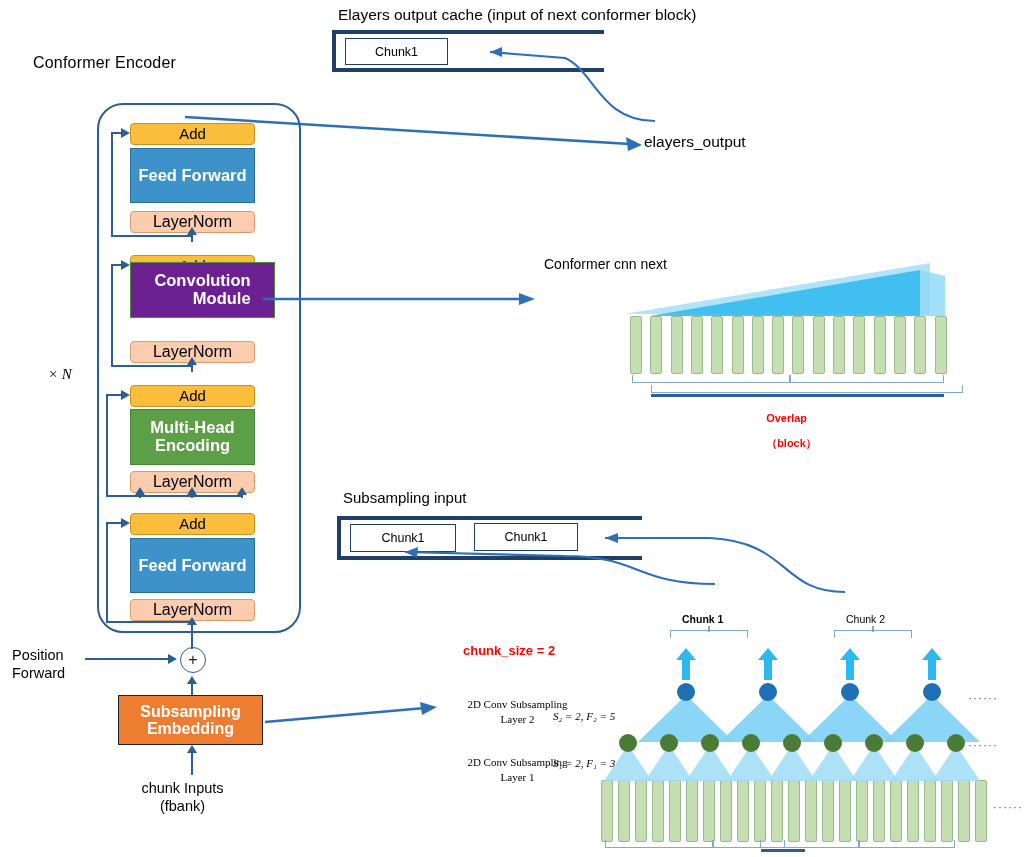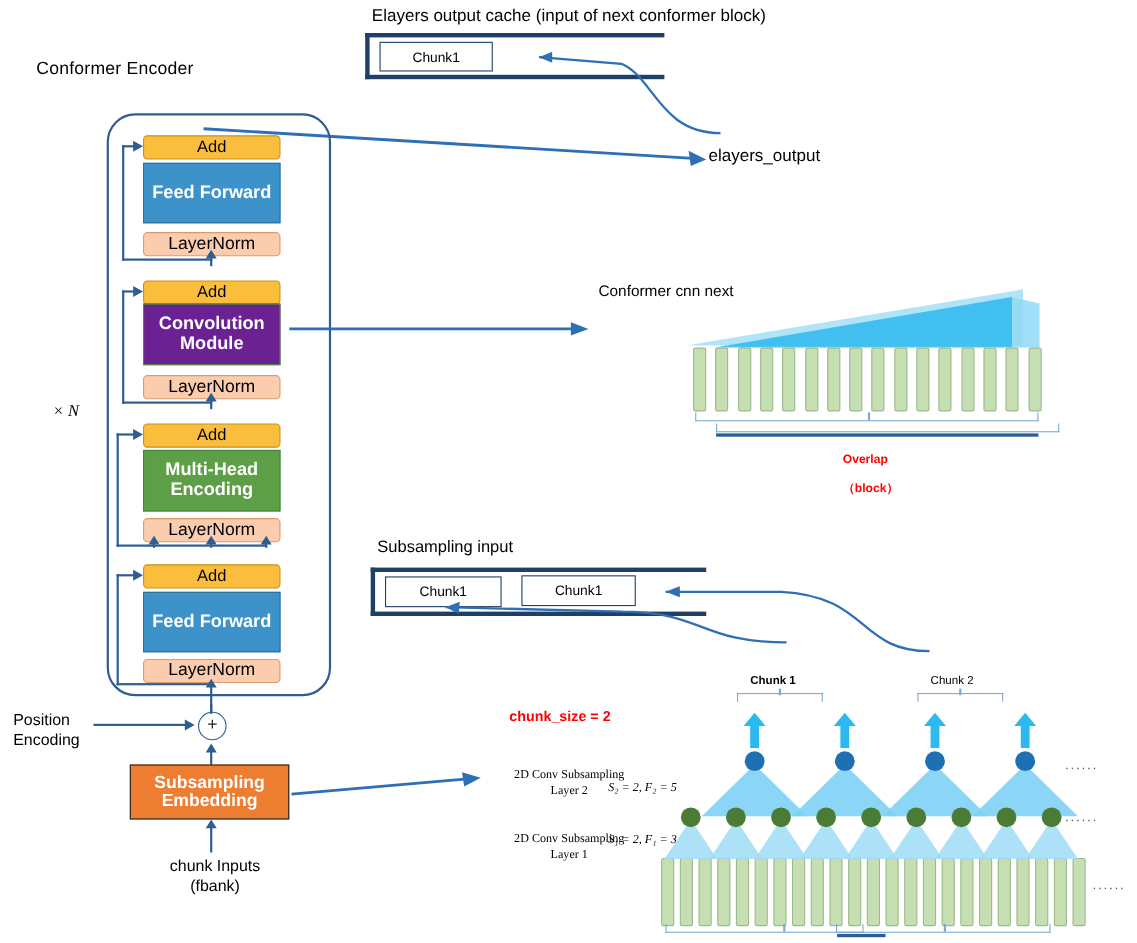--- a/index.html
+++ b/index.html
@@ -57,21 +57,21 @@
       border-top:5px solid transparent;border-bottom:5px solid transparent;
       border-left:9px solid #2e5d93;}
 
   
   #plus-circle{left:180px;top:647px;width:24px;height:24px;border-radius:50%;
      border:1.8px solid #2e5d93;background:#fff;
      display:flex;align-items:center;justify-content:center;
      font-size:16px;color:#222;line-height:1;}
 
   #position-encoding-label{left:12px;top:646px;font-size:14.5px;line-height:1.25;}
-  #chunk-inputs-label{left:148px;top:779px;font-size:14.5px;line-height:1.25;text-align:center;width:95px;}
+  #chunk-inputs-label{left:135px;top:779px;font-size:14.5px;line-height:1.25;text-align:center;width:95px;}
 
   #xn-label{left:48px;top:366px;font-size:15px;font-style:italic;font-family:"Liberation Serif",serif;}
 
   
   .cachebar{position:absolute;box-sizing:border-box;
       border-top:4px solid #1f3f66;border-bottom:4px solid #1f3f66;
       border-left:4px solid #1f3f66;border-right:0;background:#fff;}
   .chunkbox{position:absolute;box-sizing:border-box;border:1px solid #1f3f66;
       background:#fff;display:flex;align-items:center;justify-content:center;
       font-size:12.5px;color:#000;}
@@ -120,21 +120,21 @@
 </svg>
 
 <div class="abs" id="encoder-container"></div>
 <div class="txt" id="xn-label">× N</div>
 
 <div class="blk blk-add" style="left:130px;top:123px;width:125px;">Add</div>
 <div class="blk blk-ff" style="left:130px;top:148px;width:125px;height:55px;">Feed Forward</div>
 <div class="blk blk-ln" style="left:130px;top:211px;width:125px;">LayerNorm</div>
 
 <div class="blk blk-add" style="left:130px;top:255px;width:125px;">Add</div>
-<div class="blk blk-conv" style="left:130px;top:276px;width:125px;height:56px;">
+<div class="blk blk-conv" style="left:130px;top:262px;width:145px;height:56px;text-align:right;">
   <span style="white-space:pre-line;">Convolution
 Module</span>
 </div>
 <div class="blk blk-ln" style="left:130px;top:341px;width:125px;">LayerNorm</div>
 
 <div class="blk blk-add" style="left:130px;top:385px;width:125px;">Add</div>
 <div class="blk blk-mha" style="left:130px;top:409px;width:125px;height:56px;">
   <span style="white-space:pre-line;">Multi-Head
 Encoding</span>
 </div>
@@ -174,21 +174,21 @@
 <div class="ln lnh" style="left:106px;top:522px;width:17px;"></div>
 <div class="arrowright" style="left:121px;top:518px;"></div>
 
 <div class="ln lnv" style="left:191px;top:624px;height:24px;"></div>
 <div class="arrowup" style="left:187px;top:617px;"></div>
 
 <div class="abs" id="plus-circle">
   <span>+</span>
 </div>
 <div class="txt" id="position-encoding-label" style="white-space:pre-line;">Position
-Encoding</div>
+Forward</div>
 <div class="ln lnh" style="left:85px;top:658px;width:85px;"></div>
 <div class="arrowright" style="left:168px;top:654px;"></div>
 
 <div class="ln lnv" style="left:191px;top:640px;height:9px;"></div>
 
 <div class="ln lnv" style="left:191px;top:683px;height:14px;"></div>
 <div class="arrowup" style="left:187px;top:676px;"></div>
 
 <div class="blk blk-sub" style="left:118px;top:695px;width:145px;height:50px;">
   <span style="white-space:pre-line;">Subsampling

